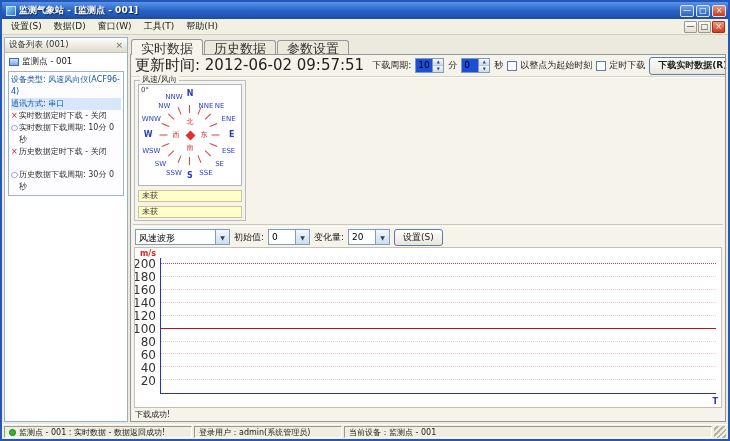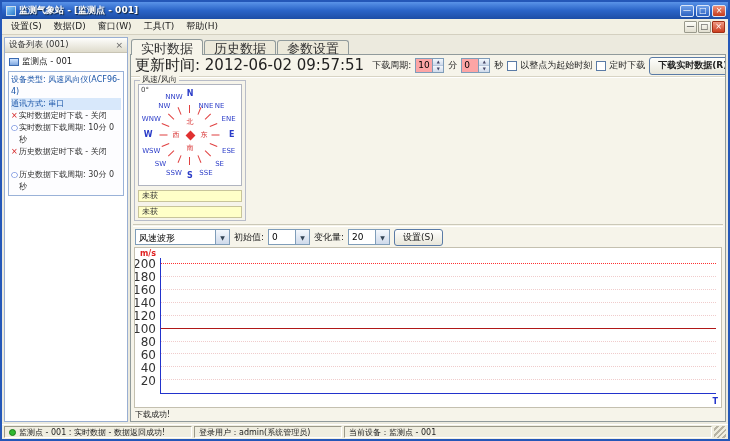--- a/index.html
+++ b/index.html
@@ -34,21 +34,21 @@
 .status-line.gap{margin-top:11px;}
 .main{flex:1;display:flex;flex-direction:column;overflow:hidden;}
 .tabstrip{display:flex;align-items:flex-end;height:17px;padding-left:1px;gap:1px;flex:none;}
 .tab{font-size:13px;padding:2px 9px 1px;background:#ece9da;border:1px solid #919b9c;border-bottom:none;border-radius:3px 3px 0 0;color:#333;height:14px;line-height:11px;}
 .tab.active{background:#f6f4ea;height:16px;margin-bottom:-1px;z-index:2;position:relative;line-height:13px;}
 .tab-page{flex:1;border:1px solid #919b9c;background:#f6f4ea;display:flex;flex-direction:column;overflow:hidden;}
 .rt-toolbar{height:22px;display:flex;align-items:center;gap:4px;padding:0 5px 0 4px;border-bottom:1px solid #d8d4c4;box-shadow:0 1px 0 #fff;flex:none;}
 .update-time{font-size:15px;font-weight:normal;color:#222;white-space:nowrap;}
 .spacer{flex:1;}
 .lbl{font-size:9px;color:#222;white-space:nowrap;}
-.spinbox{display:inline-flex;height:15px;border:1px solid #7f9db9;background:#fca5a5;}
+.spinbox{display:inline-flex;height:15px;border:1px solid #7f9db9;background:#1d4ed8;}
 .spin-val{width:16px;font-size:9px;padding:1px 2px;}
 .spin-btns{display:flex;flex-direction:column;width:11px;border-left:1px solid #7f9db9;}
 .sbtn{flex:1;font-size:4px;line-height:6px;text-align:center;background:linear-gradient(#f4f8fd,#cfdaeb);color:#446;border-bottom:1px solid #b8c6da;}
 .sbtn:last-child{border-bottom:none;}
 .chk{display:inline-flex;align-items:center;gap:3px;font-size:9px;color:#222;white-space:nowrap;}
 .chk .box{width:10px;height:10px;border:1px solid #5a7ba6;background:#fff;flex:none;}
 .xp-btn{font-size:9px;font-weight:bold;height:18px;padding:0 8px;border:1px solid #5a7ba6;border-radius:3px;background:linear-gradient(#fefefc,#e8e6da);color:#222;white-space:nowrap;}
 .upper{height:147px;position:relative;flex:none;}
 .wind-group{position:absolute;left:3px;top:3px;width:112px;height:141px;border:1px solid #b8bcc8;padding:3px;background:#f6f4ea;}
 .group-title{position:absolute;top:-6px;left:5px;background:#f6f4ea;font-size:8px;color:#333;padding:0 2px;line-height:10px;}

